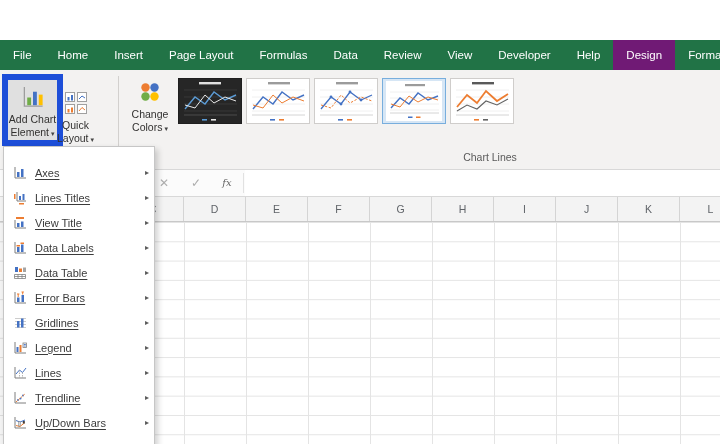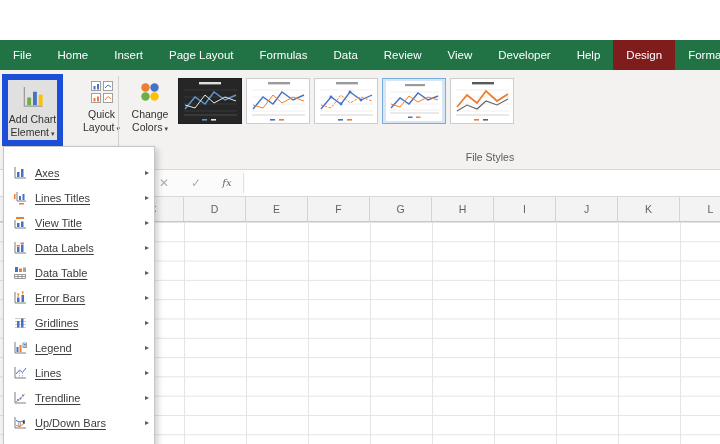--- a/index.html
+++ b/index.html
@@ -2,28 +2,28 @@
 <html><head>
 <meta charset="utf-8">
 <style>
   html,body{margin:0;padding:0;background:#fff;}
   .app{position:relative;width:720px;height:444px;background:#fff;overflow:hidden;
        font-family:"Liberation Sans",sans-serif;margin-top:40px;-webkit-font-smoothing:antialiased;}
 
   
   .tabbar{position:absolute;top:0;left:0;right:0;height:30px;background:#217346;display:flex;align-items:stretch;}
   .tab{color:#fff;font-size:11.5px;padding:0 13px;display:flex;align-items:center;white-space:nowrap;cursor:default;}
-  .tab.active{background:#7f1d1d;}
+  .tab.active{background:#701a75;}
 
   
   .ribbon{position:absolute;top:30px;left:0;right:0;height:100px;background:#f3f2f1;border-bottom:1px solid #d8d8d8;box-sizing:border-box;}
   .bigbtn{position:absolute;top:4px;height:72px;display:flex;flex-direction:column;align-items:center;
           font-size:10.5px;color:#323130;line-height:13px;padding-top:5px;box-sizing:border-box;text-align:center;}
   #btn-ace{left:2px;width:61px;background:#e0e0e0;border:6px solid #1d4ed8;}
-  #btn-ql{left:76px;width:51px;}
+  #btn-ql{left:50px;width:51px;justify-content:flex-end;}
   #btn-cc{left:122px;width:56px;}
   .bigbtn svg{margin-bottom:3px;}
   .caret{font-size:7px;margin-left:2px;color:#444;}
   .gsep{position:absolute;left:118px;top:6px;height:88px;width:1px;background:#d2d0ce;}
   .gallery{position:absolute;left:178px;top:8px;height:48px;display:flex;}
   .thumb{width:64px;height:46px;border:1px solid #cfcdcb;background:#fff;margin-right:4px;box-sizing:border-box;}
   .thumb.dark{border-color:#1f1f1f;}
   .thumb.selected{background:#d6e6f5;border:1px solid #78aedd;}
   .group-label{position:absolute;top:81px;left:370px;width:240px;text-align:center;font-size:10.5px;color:#5a5a5a;}
 
@@ -179,21 +179,21 @@
           <path d="M5 11H58M5 18H58M5 25H58M5 32H58" stroke="#ececec" stroke-width="0.8"></path>
           <path d="M5 36H58" stroke="#c9c9c9" stroke-width="0.8"></path>
           <polyline points="6,28 16,16 26,24 35,12 46,22 57,15" fill="none" stroke="#ed7d31" stroke-width="1.8"></polyline>
           <polyline points="6,32 16,26 26,30 35,22 46,26 57,20" fill="none" stroke="#636363" stroke-width="1.1"></polyline>
           <rect x="23" y="40" width="5" height="1.6" fill="#ed7d31"></rect>
             <rect x="32" y="40" width="5" height="1.6" fill="#636363"></rect>
         </svg>
       </div>
     </div>
 
-    <div class="group-label">File Styles</div>
+    <div class="group-label">Chart Lines</div>
   </div>
 
   <div class="formulabar">
     <span class="fb-glyph" id="fb-x">✕</span>
     <span class="fb-glyph" id="fb-check">✓</span>
     <span class="fb-glyph" id="fb-fx">fx</span>
     <div class="fb-sep"></div>
     <div class="fb-input"></div>
   </div>
 

